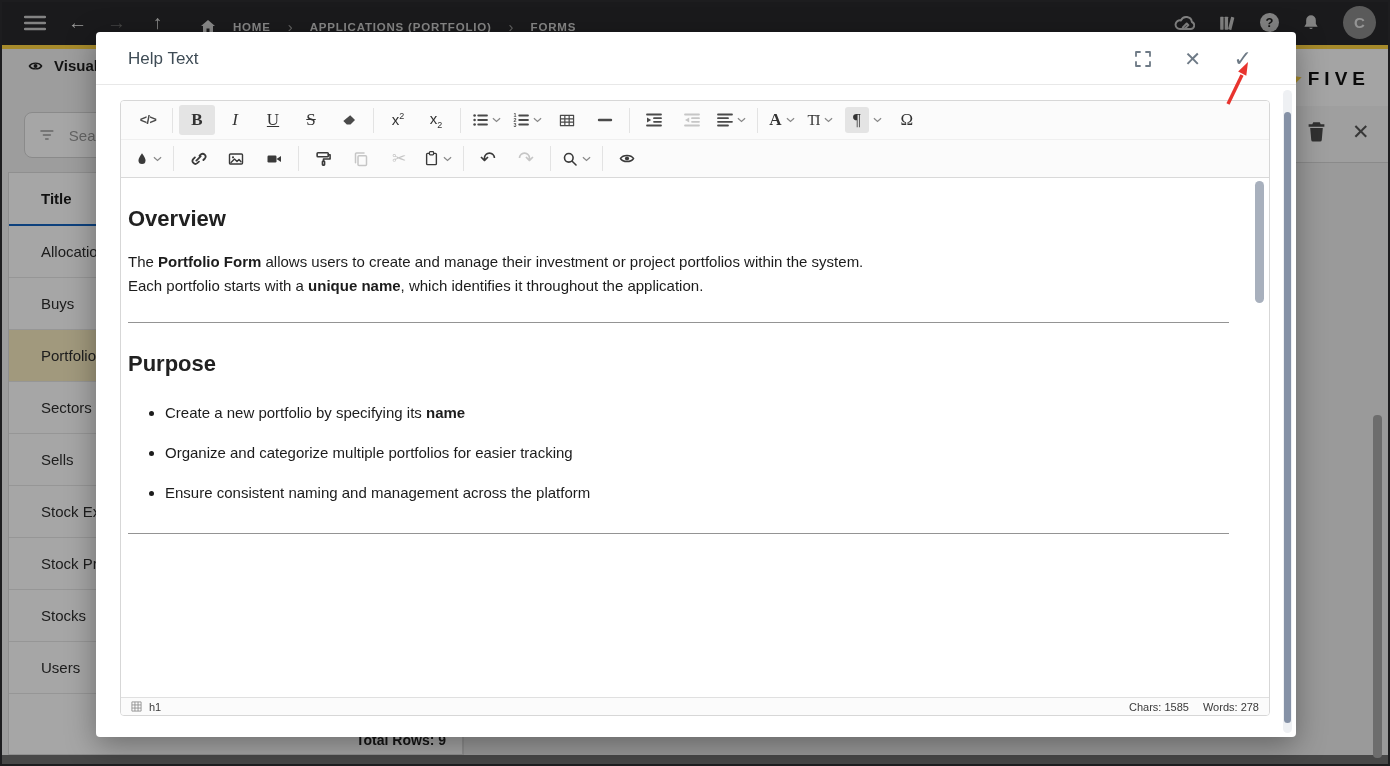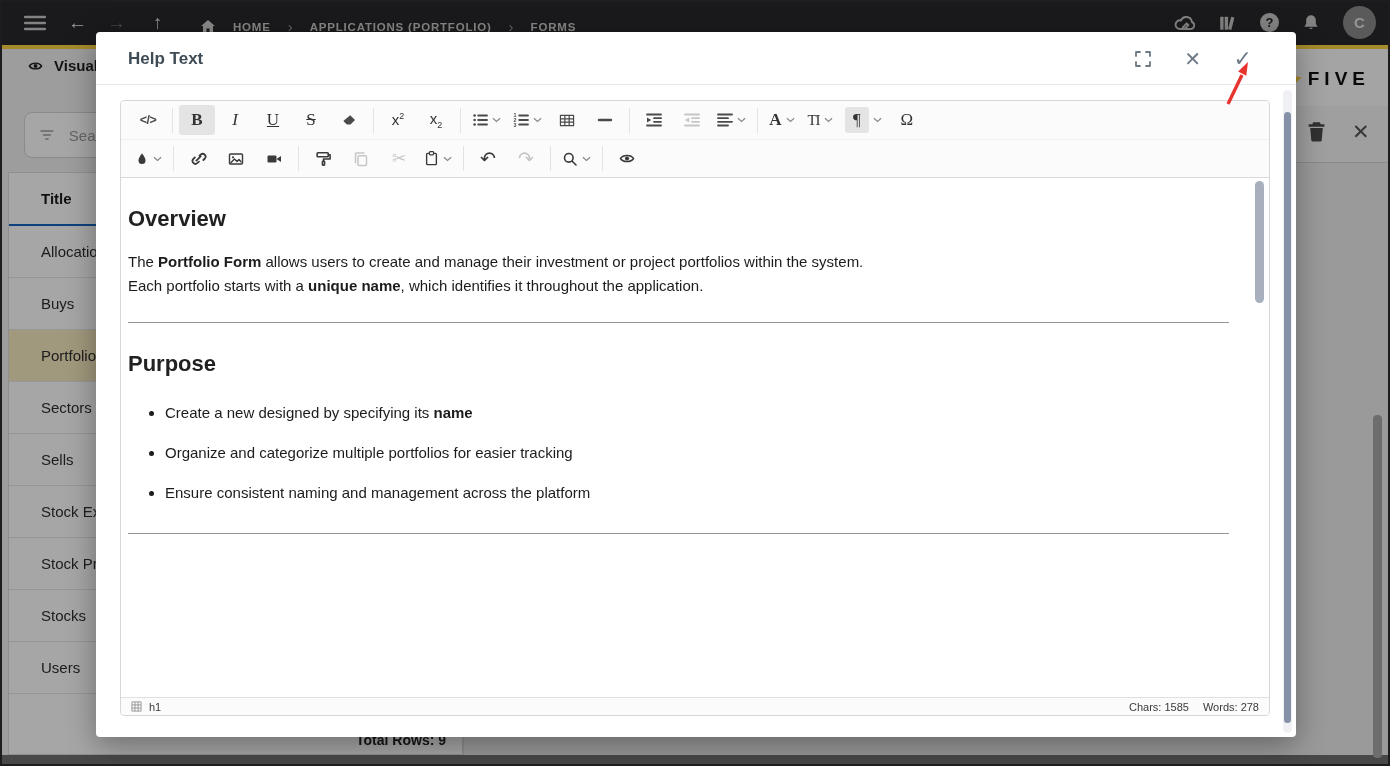--- a/index.html
+++ b/index.html
@@ -40,21 +40,21 @@
   .bg-tool{position:absolute;top:120px;color:#555;}
   .bg-x{font-size:21px;line-height:1;color:#555;}
   .page-footer{position:absolute;left:0;right:0;top:755px;height:11px;background:#6f6f6f;}
   .page-scroll{position:absolute;right:8px;top:415px;width:9px;height:343px;background:#a8a8a8;border-radius:4px;}
 
   .dim{position:absolute;inset:0;background:rgba(0,0,0,.35);z-index:10;}
 
   
   .modal{position:absolute;left:96px;top:32px;width:1200px;height:705px;background:#fff;border-radius:4px;box-shadow:0 8px 30px rgba(0,0,0,.35);z-index:20;}
   .m-head{position:absolute;left:0;top:0;right:0;height:53px;border-bottom:1px solid #e8e8e8;}
-  .m-title{position:absolute;left:32px;top:0;height:53px;display:flex;align-items:center;font-size:17px;color:#3f4c56;font-weight:700;}
+  .m-title{position:absolute;left:32px;top:0;height:53px;display:flex;align-items:center;font-size:17px;color:#3f4c56;font-weight:400;}
   .m-ico{position:absolute;top:0;height:53px;display:flex;align-items:center;color:#6e7a86;cursor:pointer;}
   .m-glyph{font-size:20px;line-height:1;}
   .m-scroll-track{position:absolute;right:4px;top:58px;bottom:4px;width:9px;background:#eef0f3;border-radius:5px;}
   .m-scroll-thumb{position:absolute;left:1px;right:1px;top:22px;bottom:10px;background:#8591a6;border-radius:4px;}
 
   
   .editor{position:absolute;left:24px;top:68px;right:26px;bottom:21px;border:1px solid #d7d7d7;border-radius:4px;display:flex;flex-direction:column;overflow:hidden;}
   .tb{display:flex;align-items:center;height:39px;padding:0 8px;background:#fbfbfb;flex:none;}
   .tb1{border-bottom:1px solid #efefef;}
   .tb2{border-bottom:1px solid #d9d9d9;height:38px;}
@@ -426,21 +426,21 @@
 
       <div class="content">
         <h2>Overview</h2>
         <p>
           <span>The </span><b>Portfolio Form</b><span> allows users to create and manage their investment or project portfolios within the system.</span><br>
           <span>Each portfolio starts with a </span><b>unique name</b><span>, which identifies it throughout the application.</span>
         </p>
         <hr>
         <h2>Purpose</h2>
         <ul>
-          <li><span>Create a new designed by specifying its </span><b>name</b><span></span></li>
+          <li><span>Create a new portfolio by specifying its </span><b>name</b><span></span></li>
           <li><span>Organize and categorize multiple portfolios for easier tracking</span><b></b><span></span></li>
           <li><span>Ensure consistent naming and management across the platform</span><b></b><span></span></li>
         </ul>
         <hr>
         <div class="c-scroll"></div>
       </div>
 
       <div class="statusbar">
         <div class="status-left">
           <svg width="11" height="11" viewBox="0 0 12 12">

